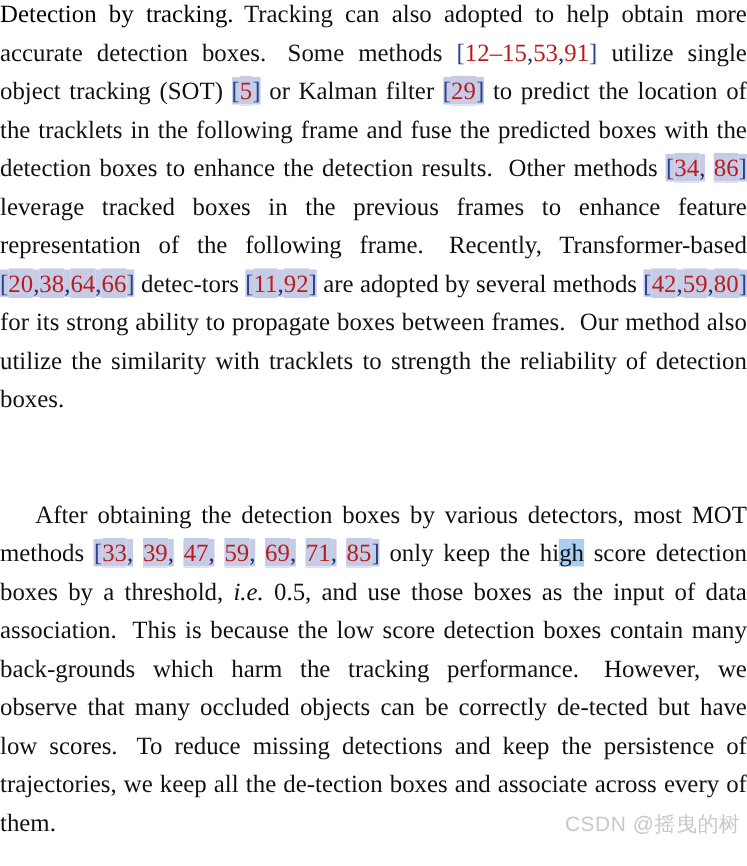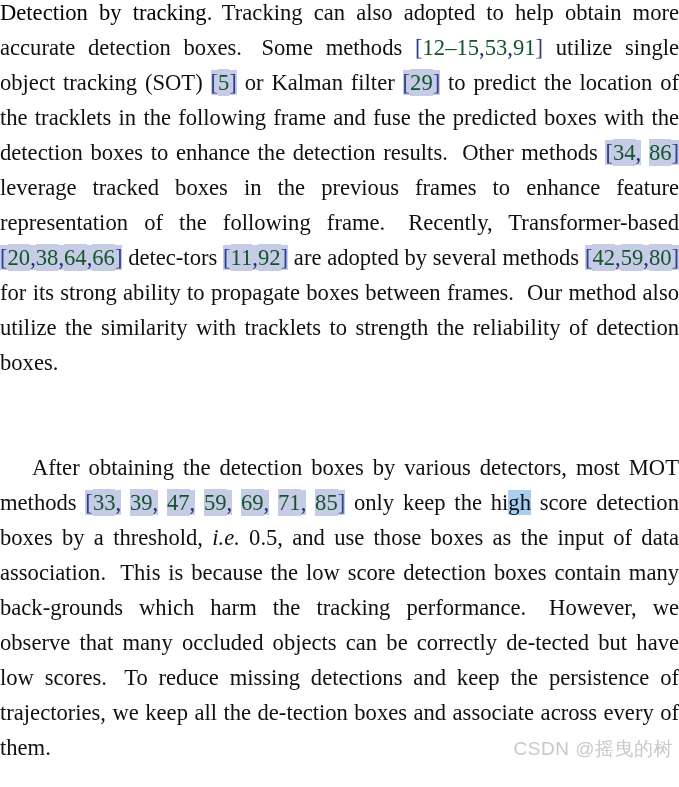--- a/index.html
+++ b/index.html
@@ -62,21 +62,21 @@
     display: inline-block;
     width: 0.42em;
   }
   .sp2 {
     display: inline-block;
     width: 0.30em;
   }
 
   
   .cite {
-    color: #14532d;
+    color: #b91c1c;
     margin-top: 32px;
   }
   
   .cite.hl {
     background-color: #c6cce6;
     box-shadow: 0 -1px 0 0 #c6cce6, 0 1px 0 0 #c6cce6;
   }
   
   .brk {
     color: #28408f;

